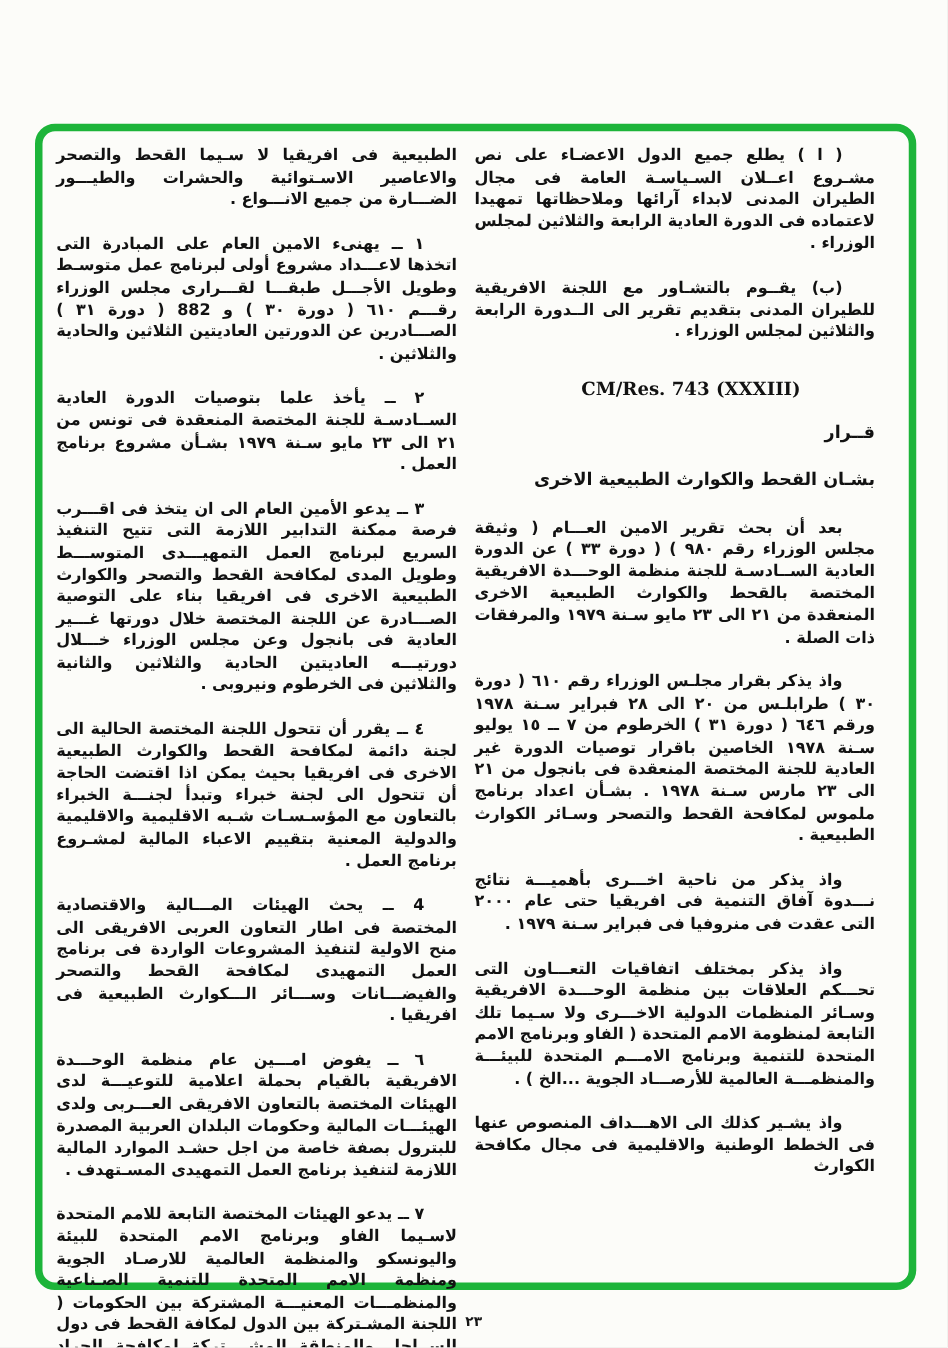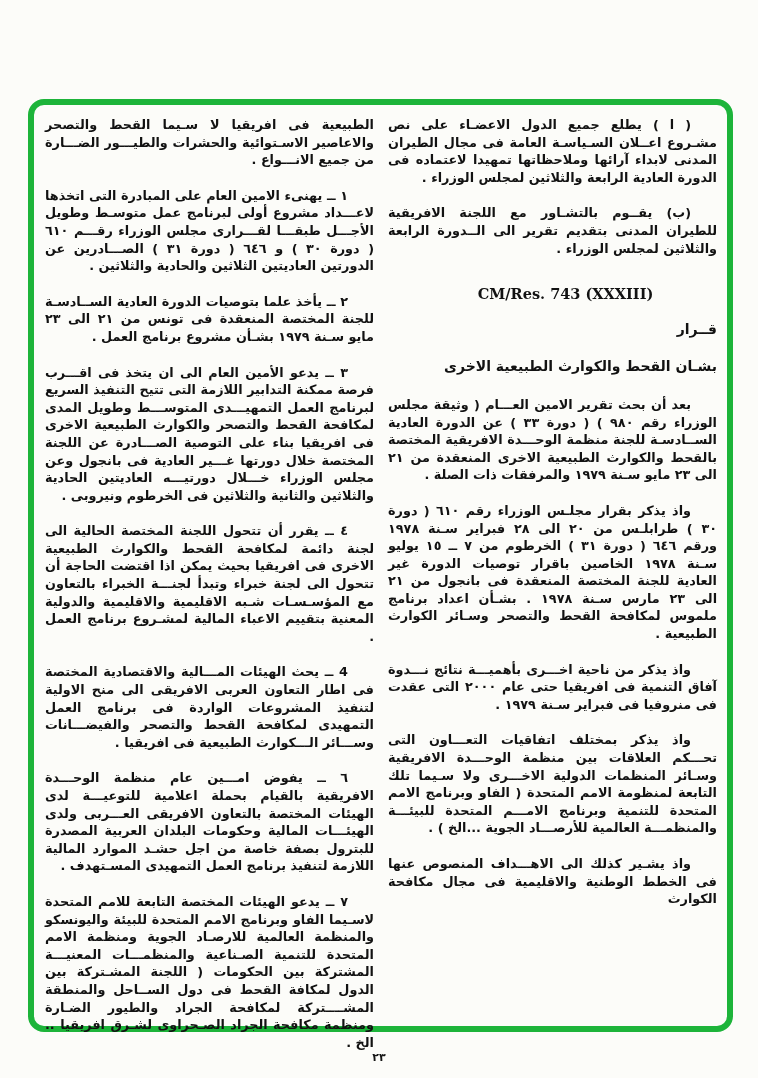--- a/index.html
+++ b/index.html
@@ -18,21 +18,21 @@
   .header-title  { font-size:15px; font-weight:bold; letter-spacing:0; }
   .header-source { font-size:10.5px; font-weight:bold; margin-top:6px; color:#1b1b1b; }
 
   
   .doc-frame {
     position:absolute; left:28px; top:99px;
     width:705px; height:933px;
     box-sizing:border-box;
     border:6px solid #1db43a;
     border-radius:16px;
-    padding:11px 10px 8px 11px;
+    padding:11px 27px 8px 11px;
     display:flex; flex-direction:row; gap:14px;
     background:#fcfcf9;
   }
 
   .col {
     flex:1 1 50%;
     direction:rtl;
     text-align:justify;
     font-size:12.8px;
     line-height:17.6px;
@@ -64,21 +64,21 @@
 </head>
 <body>
 
 <div class="page">
 
 
   <div class="doc-frame">
 
     <div class="col">
       <p class="no-indent">الطبيعية فى افريقيا لا سـيما القحط والتصحر والاعاصير الاسـتوائية والحشرات والطيـــور الضـــارة من جميع الانـــواع .</p>
-      <p>١ ــ يهنىء الامين العام على المبادرة التى اتخذها لاعـــداد مشروع أولى لبرنامج عمل متوسـط وطويل الأجـــل طبقـــا لقـــرارى مجلس الوزراء رقـــم ٦١٠ ( دورة ٣٠ ) و ٦٤٦ ( دورة ٣١ ) الصـــادرين عن الدورتين العاديتين الثلاثين والحادية والثلاثين .</p>
+      <p>١ ــ يهنىء الامين العام على المبادرة التى اتخذها لاعـــداد مشروع أولى لبرنامج عمل متوسـط وطويل الأجـــل طبقـــا لقـــرارى مجلس الوزراء رقـــم ٦١٠ ( دورة ٣٠ ) و 882 ( دورة ٣١ ) الصـــادرين عن الدورتين العاديتين الثلاثين والحادية والثلاثين .</p>
       <p>٢ ــ يأخذ علما بتوصيات الدورة العادية الســادسـة للجنة المختصة المنعقدة فى تونس من ٢١ الى ٢٣ مايو سـنة ١٩٧٩ بشـأن مشروع برنامج العمل .</p>
       <p>٣ ــ يدعو الأمين العام الى ان يتخذ فى اقـــرب فرصة ممكنة التدابير اللازمة التى تتيح التنفيذ السريع لبرنامج العمل التمهيـــدى المتوســـط وطويل المدى لمكافحة القحط والتصحر والكوارث الطبيعية الاخرى فى افريقيا بناء على التوصية الصـــادرة عن اللجنة المختصة خلال دورتها غـــير العادية فى بانجول وعن مجلس الوزراء خـــلال دورتيـــه العاديتين الحادية والثلاثين والثانية والثلاثين فى الخرطوم ونيروبى .</p>
       <p>٤ ــ يقرر أن تتحول اللجنة المختصة الحالية الى لجنة دائمة لمكافحة القحط والكوارث الطبيعية الاخرى فى افريقيا بحيث يمكن اذا اقتضت الحاجة أن تتحول الى لجنة خبراء وتبدأ لجنـــة الخبراء بالتعاون مع المؤسـسـات شـبه الاقليمية والاقليمية والدولية المعنية بتقييم الاعباء المالية لمشـروع برنامج العمل .</p>
       <p>4 ــ يحث الهيئات المـــالية والاقتصادية المختصة فى اطار التعاون العربى الافريقى الى منح الاولية لتنفيذ المشروعات الواردة فى برنامج العمل التمهيدى لمكافحة القحط والتصحر والفيضـــانات وســـائر الـــكوارث الطبيعية فى افريقيا .</p>
       <p>٦ ــ يفوض امـــين عام منظمة الوحـــدة الافريقية بالقيام بحملة اعلامية للتوعيـــة لدى الهيئات المختصة بالتعاون الافريقى العـــربى ولدى الهيئـــات المالية وحكومات البلدان العربية المصدرة للبترول بصفة خاصة من اجل حشـد الموارد المالية اللازمة لتنفيذ برنامج العمل التمهيدى المسـتهدف .</p>
       <p class="last">٧ ــ يدعو الهيئات المختصة التابعة للامم المتحدة لاسـيما الفاو وبرنامج الامم المتحدة للبيئة واليونسكو والمنظمة العالمية للارصـاد الجوية ومنظمة الامم المتحدة للتنمية الصـناعية والمنظمـــات المعنيـــة المشتركة بين الحكومات ( اللجنة المشـتركة بين الدول لمكافة القحط فى دول الســاحل والمنطقة المشــــتركة لمكافحة الجراد والطيور الضـارة ومنظمة مكافحة الجراد الصـحراوى لشـرق افريقيا .. الخ .</p>
     </div>
 
     <div class="col">
       <p>( ا ) يطلع جميع الدول الاعضـاء على نص مشـروع اعــلان السـياسـة العامة فى مجال الطيران المدنى لابداء آرائها وملاحظاتها تمهيدا لاعتماده فى الدورة العادية الرابعة والثلاثين لمجلس الوزراء .</p>

